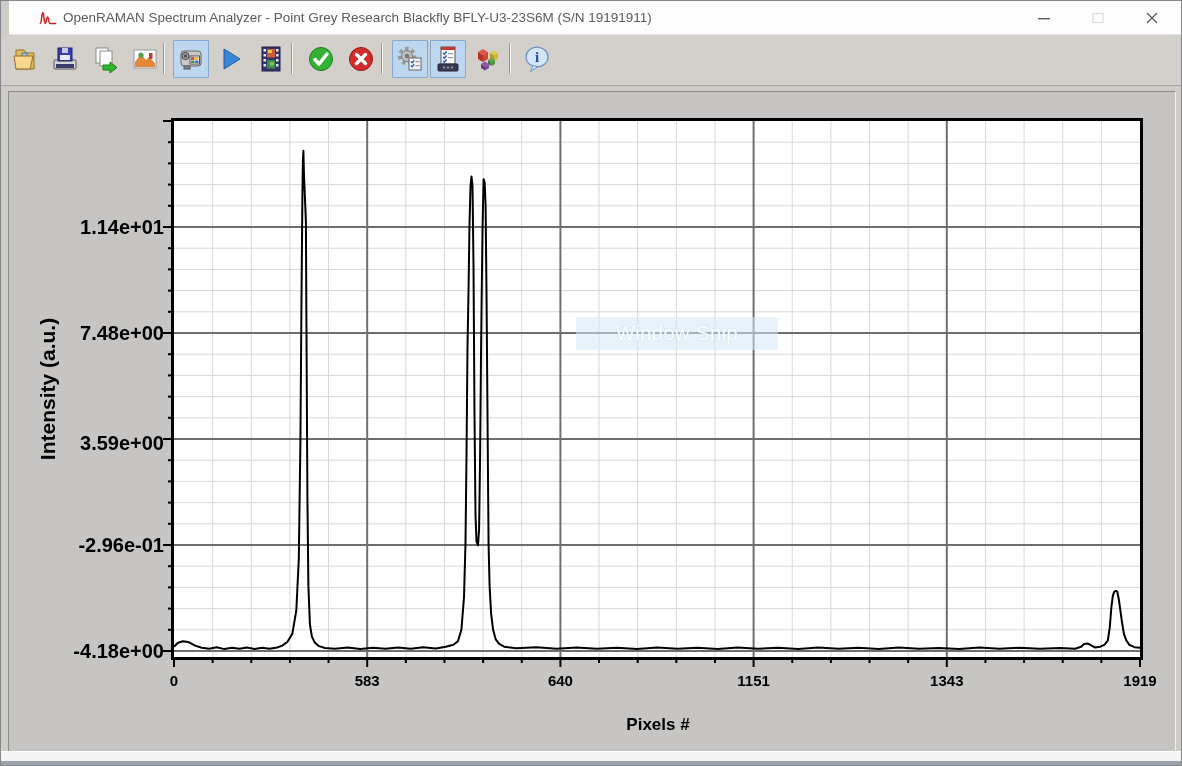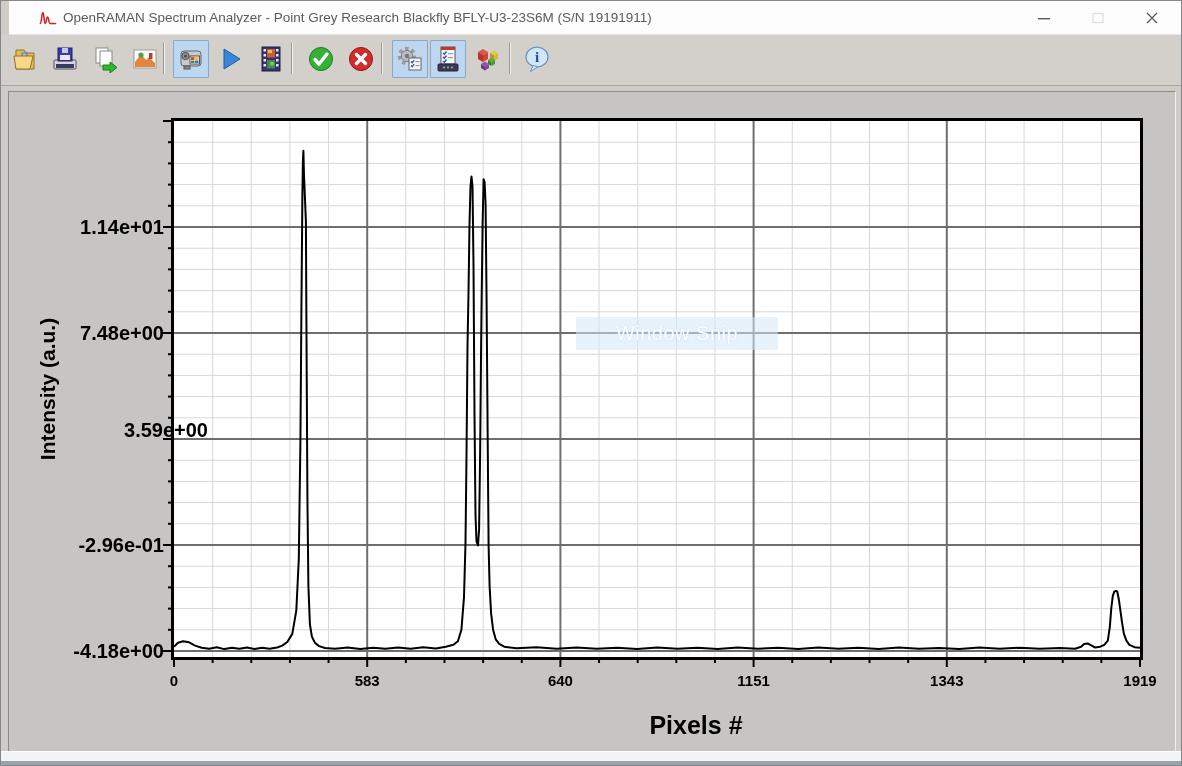--- a/index.html
+++ b/index.html
@@ -58,21 +58,21 @@
   .x-tick-label{
     position:absolute;top:670px;width:90px;height:20px;line-height:20px;
     text-align:center;font-size:15px;font-weight:bold;color:#000;
   }
   .axis-ylabel{
     position:absolute;left:47px;top:388px;transform:translate(-50%,-50%) rotate(-90deg);
     font-size:21px;font-weight:bold;color:#000;white-space:nowrap;
   }
   .axis-xlabel{
     position:absolute;left:657px;top:724px;transform:translate(-50%,-50%);
-    font-size:25px;font-weight:bold;color:#000;white-space:nowrap;margin-left:38px;
+    font-size:17px;font-weight:bold;color:#000;white-space:nowrap;
   }
 </style>
 </head>
 <body>
 
 <div class="window">
 
   <div class="titlebar">
     <svg class="title-icon" viewBox="0 0 20 20">
       <path d="M1.5 16 C3 16 2.8 4 4.3 4 C5.8 4 5.4 16 6.9 16 C8.4 16 8 9 9.5 9 C11 9 10.6 16 12.1 16 L18.5 16" stroke="#cc2222" fill="none" stroke-width="1.7" stroke-linecap="round"></path>
@@ -354,21 +354,21 @@
         <line x1="950.36" y1="549" x2="950.36" y2="554" stroke="#000" stroke-width="2"></line>
         <line x1="989" y1="549" x2="989" y2="558" stroke="#000" stroke-width="2"></line>
         <rect x="21.5" y="10.5" width="969" height="539" fill="none" stroke="#000" stroke-width="3"></rect>
         <path d="M23.0 537.7 L27.0 533.8 L32.1 532.2 L38.1 533.3 L44.1 536.6 L50.7 538.7 L58.2 539.8 L65.8 538.2 L73.3 540.1 L80.9 538.7 L88.4 539.8 L96.0 538.5 L103.5 540.1 L111.1 538.7 L118.6 539.8 L126.2 538.5 L131.2 536.6 L136.3 533.0 L141.3 524.9 L145.3 501.7 L147.8 450.0 L149.4 332.9 L150.4 202.3 L151.4 85.2 L151.9 52.6 L152.4 41.7 L152.9 63.4 L153.9 87.9 L154.9 112.4 L155.4 210.4 L156.4 387.4 L157.4 477.2 L158.9 515.3 L160.9 527.6 L163.9 533.8 L168.0 537.1 L174.0 539.0 L184.1 539.8 L196.7 538.5 L209.3 540.1 L221.8 538.7 L234.4 539.8 L247.0 538.5 L259.6 539.8 L272.2 538.2 L284.8 539.6 L294.8 537.7 L302.4 535.8 L306.9 532.2 L310.4 520.8 L313.0 488.1 L314.5 433.7 L315.5 346.6 L316.5 237.7 L317.5 183.2 L318.5 115.2 L319.5 77.1 L320.5 67.5 L321.5 77.1 L322.5 156.0 L323.5 305.7 L324.5 406.4 L325.5 432.3 L327.0 436.4 L328.1 420.1 L329.1 346.6 L330.1 237.7 L330.6 194.1 L331.6 115.2 L332.6 70.3 L333.6 73.0 L334.6 96.1 L335.6 194.1 L336.6 319.3 L337.6 436.4 L338.6 477.2 L340.1 504.4 L342.1 520.8 L344.7 530.3 L348.2 534.9 L353.2 537.7 L365.3 539.3 L385.4 538.2 L405.6 539.8 L425.7 538.5 L445.8 539.8 L466.0 538.7 L486.1 540.1 L506.3 538.5 L526.4 539.8 L546.5 538.7 L566.7 540.1 L586.8 538.5 L606.9 539.8 L627.1 538.7 L647.2 540.1 L667.3 538.5 L687.5 539.8 L707.6 538.7 L727.7 540.1 L747.9 538.5 L768.0 539.8 L788.1 539.0 L808.3 540.1 L828.4 538.5 L848.6 539.8 L868.7 538.7 L888.8 539.8 L909.0 539.0 L924.1 539.8 L930.1 537.7 L933.1 534.9 L936.6 534.4 L940.2 536.3 L944.2 538.5 L949.2 537.7 L953.3 535.8 L956.8 531.7 L958.8 518.1 L960.3 499.0 L961.8 486.8 L963.3 482.7 L964.8 481.9 L966.3 482.7 L967.9 490.8 L969.4 501.7 L970.9 512.6 L972.9 524.9 L975.4 531.7 L978.4 535.8 L983.5 538.2 L989.0 538.7" fill="none" stroke="#000000" stroke-width="2" stroke-linejoin="round"></path>
       </svg>
     <div class="watermark">Window Snip</div>
     <div class="axis-ylabel">Intensity (a.u.)</div>
     <div class="axis-xlabel">Pixels #</div>
   <div class="y-tick-label" style="top: 216px;">1.14e+01</div>
       <div class="y-tick-label" style="top: 322px;">7.48e+00</div>
-      <div class="y-tick-label" style="top: 419px; margin-left: 44px;">3.59e+00</div>
+      <div class="y-tick-label" style="top: 432px;">3.59e+00</div>
       <div class="y-tick-label" style="top: 534px;">-2.96e-01</div>
       <div class="y-tick-label" style="top: 640px;">-4.18e+00</div>
       <div class="x-tick-label" style="left: 128px;">0</div>
       <div class="x-tick-label" style="left: 321.2px;">583</div>
       <div class="x-tick-label" style="left: 514.4px;">640</div>
       <div class="x-tick-label" style="left: 707.6px;">1151</div>
       <div class="x-tick-label" style="left: 900.8px;">1343</div>
       <div class="x-tick-label" style="left: 1094px;">1919</div>
     </div>
 

